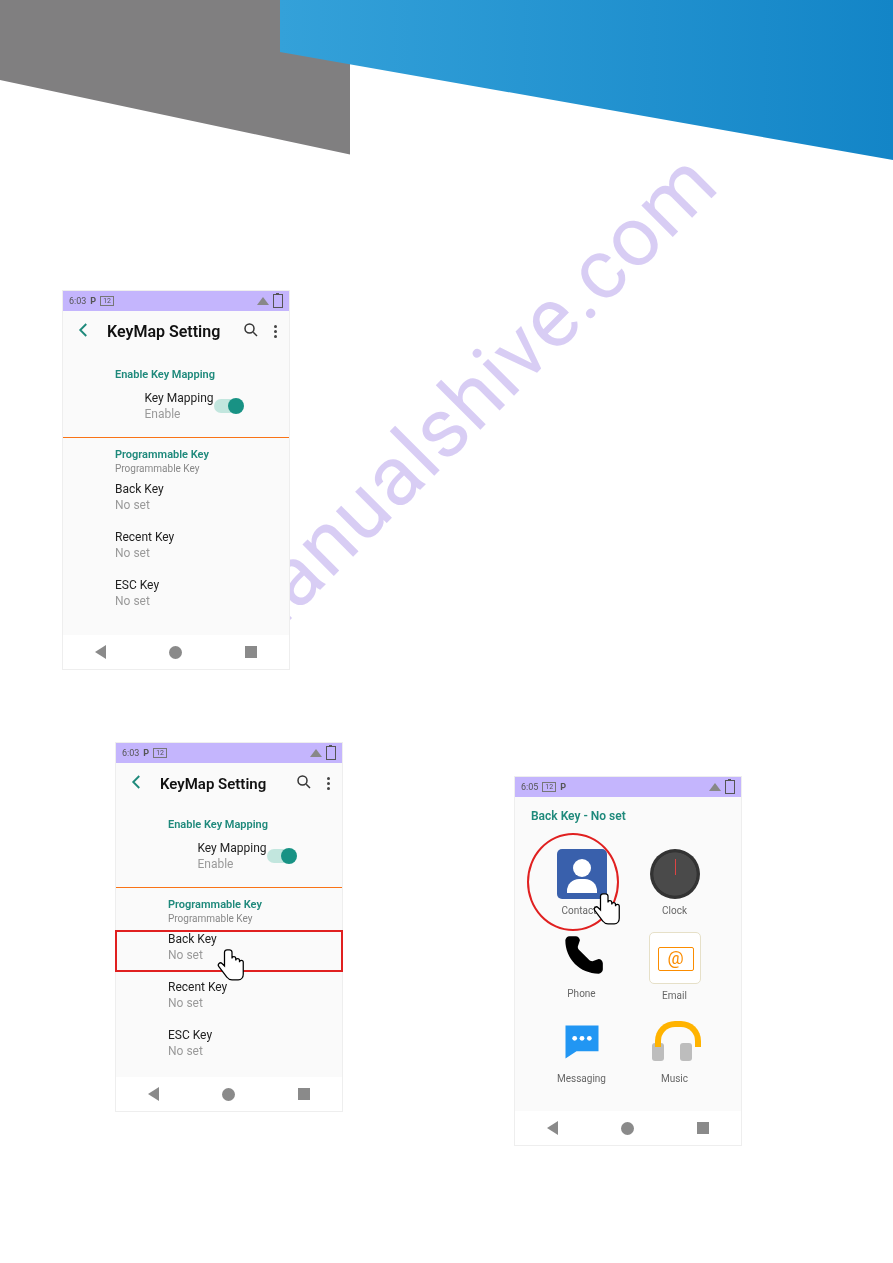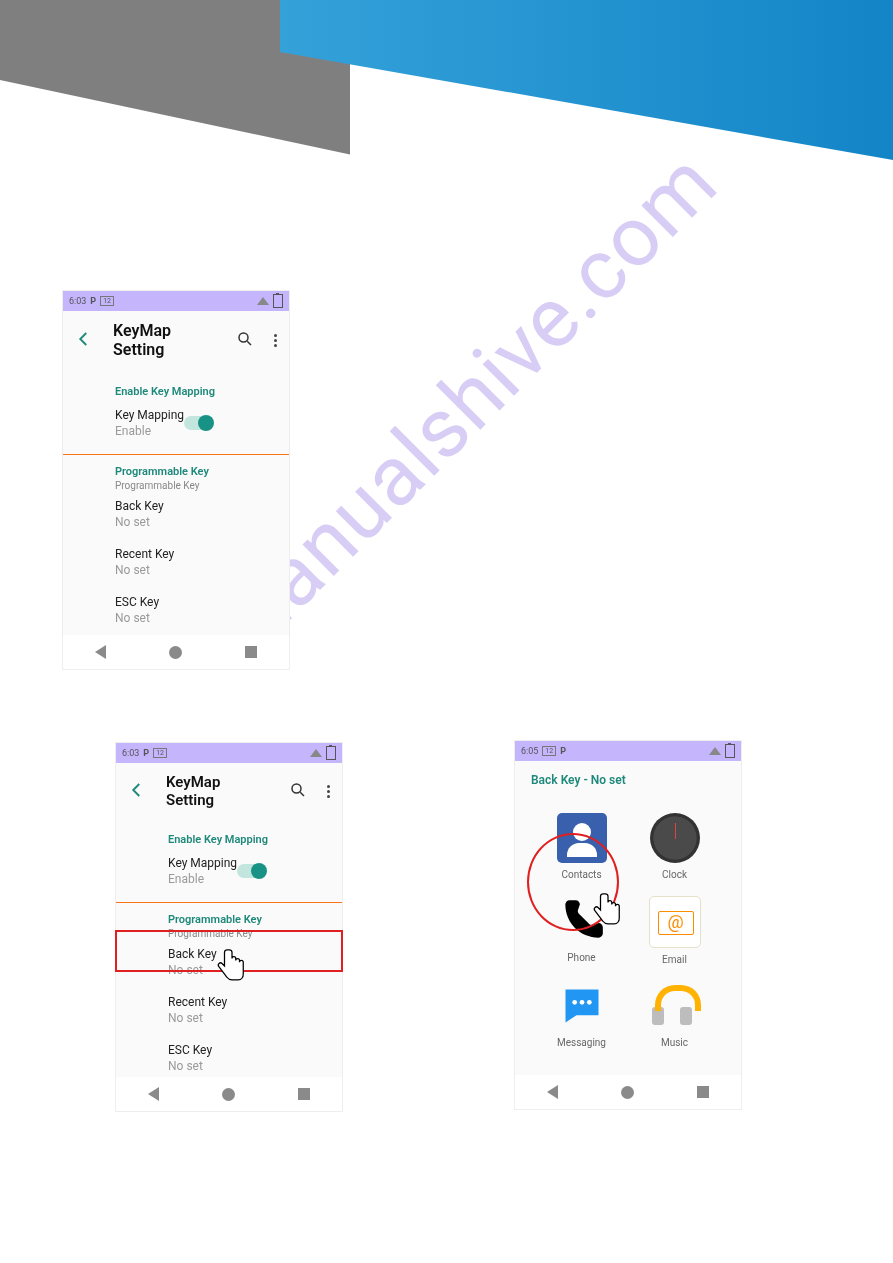--- a/index.html
+++ b/index.html
@@ -65,34 +65,34 @@
   
   .status { display:flex; justify-content:space-between; align-items:center;
     padding: 3px 6px; font-size: 9px; color:#555; background:#c4b5fd;}
   .status .left  { display:flex; gap:4px; align-items:center;}
   .status .right { display:flex; gap:4px; align-items:center;}
   .battery-icon { width:8px; height:12px; border:1px solid #555; position:relative;}
   .battery-icon::after{content:"";position:absolute;top:-2px;left:2px;width:3px;height:1px;background:#555;}
   .wifi-icon{width:0;height:0;border-left:6px solid transparent;border-right:6px solid transparent;border-bottom:8px solid #888;}
 
   
-  .appbar { display:flex; align-items:center; gap:20px; padding:10px 12px; background:#fafafa;}
+  .appbar { display:flex; align-items:center; gap:14px; padding:10px 12px; background:#fafafa;}
   .appbar .title { font-weight:600; font-size:16px; color:#111; flex:1;}
   .appbar-small .title{ font-size:15px; }
   .back-arrow svg, .search-svg svg { width:18px; height:18px; }
   .dots { display:flex; flex-direction:column; gap:2px;}
   .dots span{ width:3px; height:3px; background:#444; border-radius:50%;}
 
   .section-head { color:#1e897b; font-size:11px; font-weight:600; padding:2px 0;}
   .section-sub  { color:#888; font-size:10px;}
   .item { padding:8px 0 10px 0;}
   .item-title { color:#222; font-size:12px;}
   .item-sub   { color:#9a9a9a; font-size:12px; margin-top:2px;}
   .content { padding: 4px 18px 4px 52px; }
-  .toggle-row{ display:flex; align-items:center; justify-content:flex-start;}
+  .toggle-row{ display:flex; align-items:center; justify-content:center;}
   .toggle{ width:28px; height:14px; background:#c2e6de; border-radius:8px; position:relative;}
   .toggle .knob{ width:16px;height:16px;background:#189284;border-radius:50%;
     position:absolute; right:-2px; top:-1px;}
   .divider-block{ border-top:1px solid #f97316; margin-top:2px; padding-top:8px;}
 
   
   .navbar{ display:flex; justify-content:space-around; align-items:center;
     padding:10px 0; }
   .nav-triangle{width:0;height:0;border-top:7px solid transparent;border-bottom:7px solid transparent;border-right:11px solid #8a8a8a;}
   .nav-circle{width:13px;height:13px;border-radius:50%;background:#8a8a8a;}
@@ -127,21 +127,21 @@
   .clock-i::after{content:"";position:absolute;width:1px;height:16px;background:#d44;left:50%;top:10px;transform-origin:bottom;}
   .email-i{ background:#fff; border:1px solid #e6e0c8; border-radius:5px; position:relative;}
   .email-i::before{content:"";position:absolute;top:14px;left:8px;width:34px;height:22px;border:1px solid #fb8c00;border-radius:2px;}
   .email-i::after{content:"@";position:absolute;color:#fb8c00;font-size:18px;top:14px;left:18px;}
   .msg-i{ background:transparent;}
   .msg-i svg{ width:44px;height:44px;fill:#2196f3;}
   .music-i{ background:transparent; position:relative;}
   .music-i::after{content:"";position:absolute;width:34px;height:20px;border:6px solid #ffb300;border-bottom:none;border-radius:20px 20px 0 0;top:4px;left:5px;}
   .music-i::before{content:"";position:absolute;width:12px;height:18px;background:#bdbdbd;border-radius:3px;left:2px;bottom:6px;box-shadow:28px 0 0 #bdbdbd;}
 
-  .cut { overflow:hidden; } 
+  .cut { overflow:hidden;margin-top:36px; } 
 </style>
 </head>
 <body>
 
 <div class="banner-shadow"></div>
 <div class="banner-gray"></div>
 <div class="banner-blue"></div>
 
 <div class="watermark">manualshive.com</div>
 

